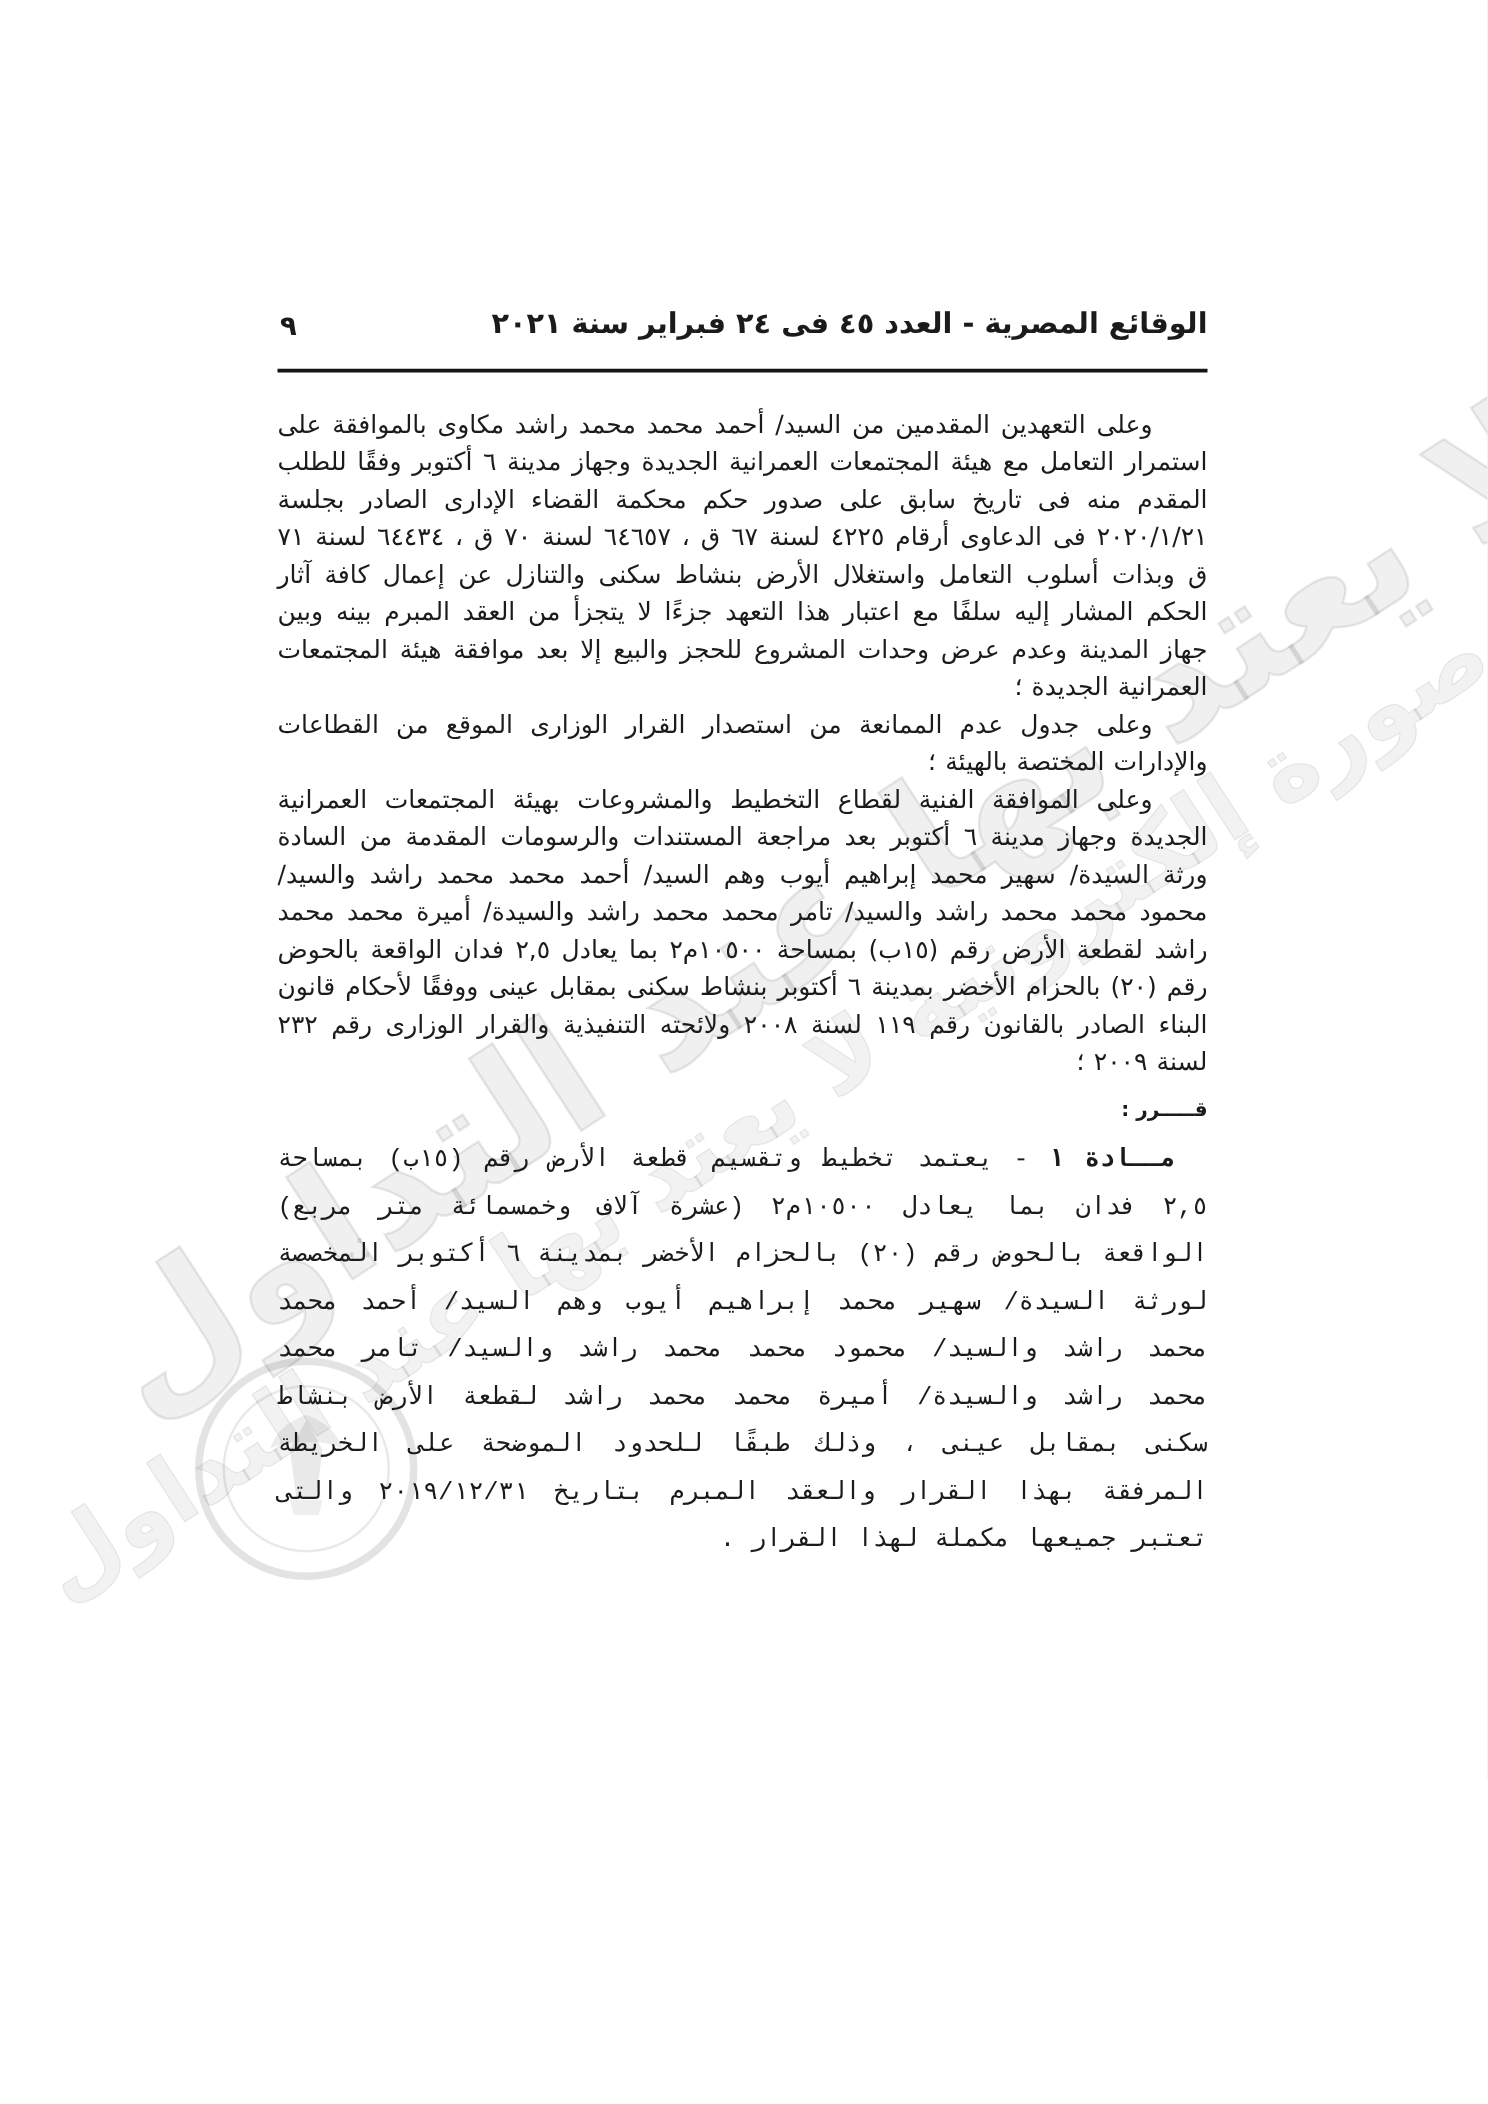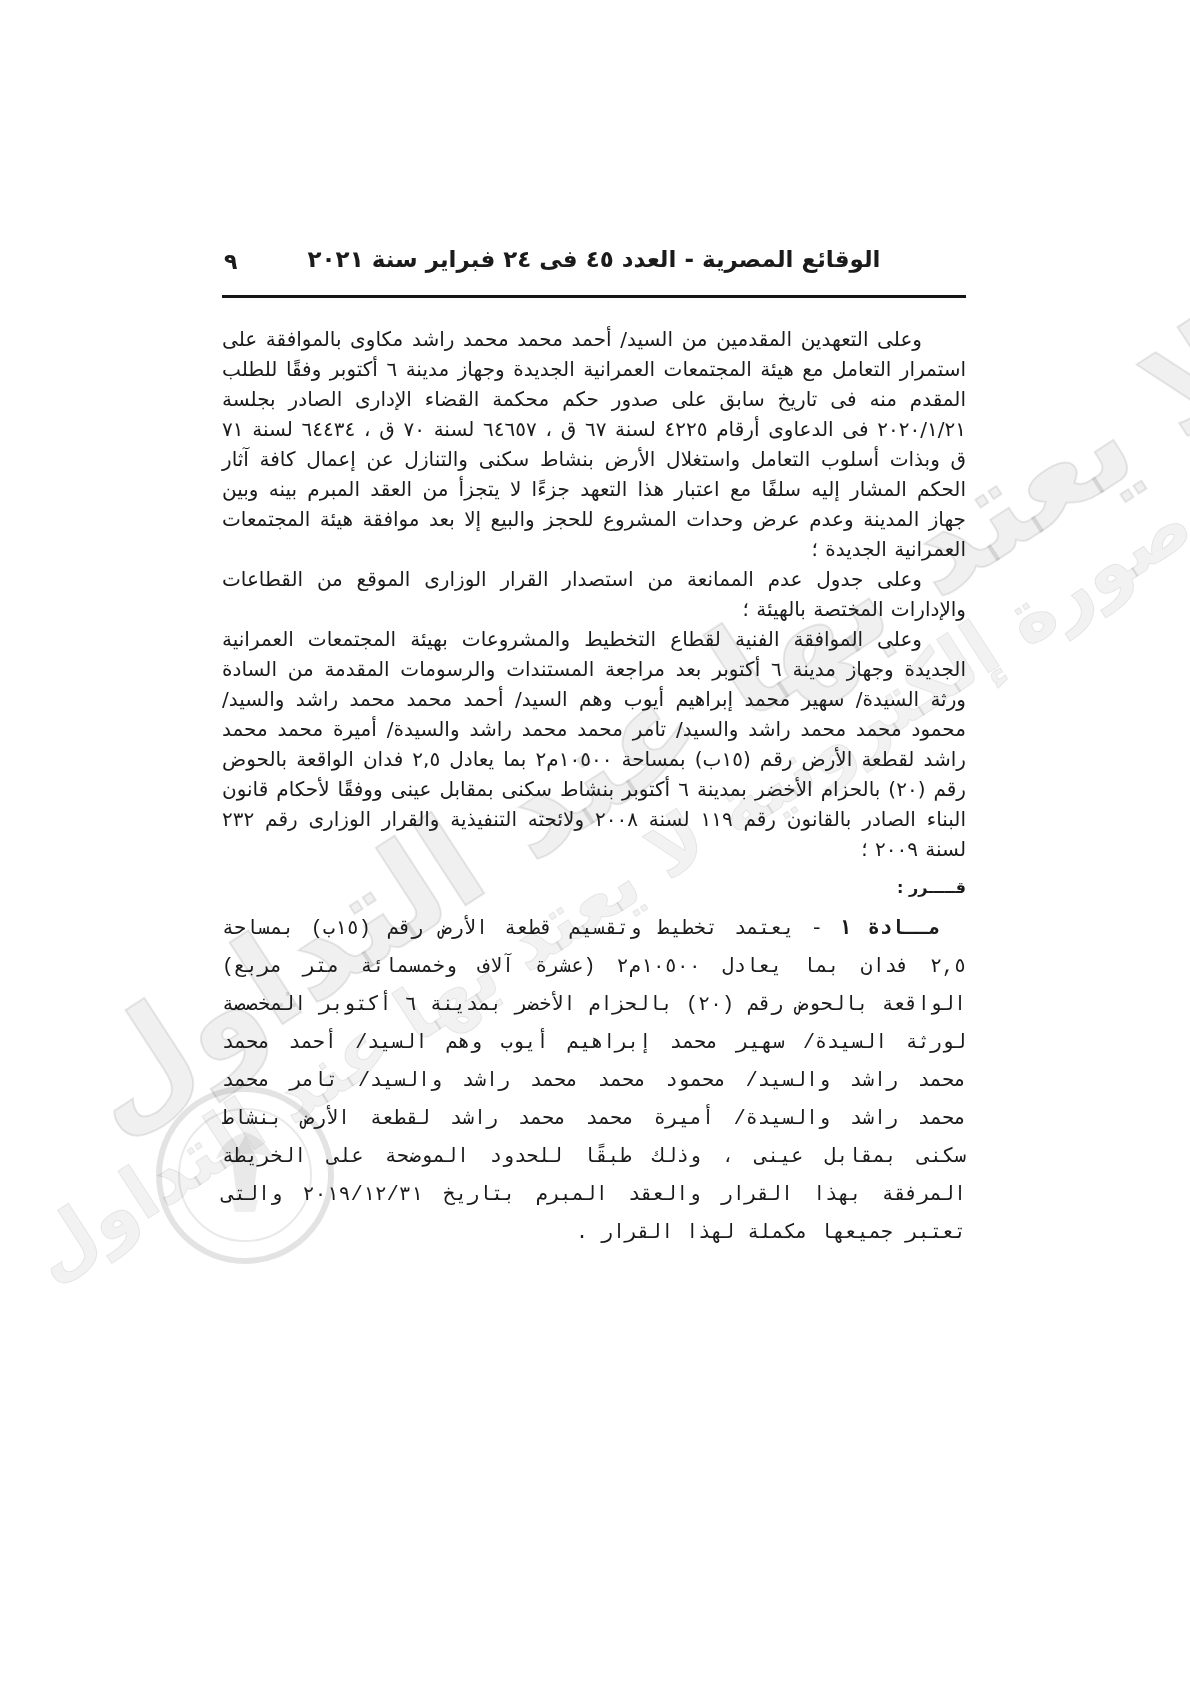--- a/index.html
+++ b/index.html
@@ -17,21 +17,21 @@
     position: absolute;
     top: 246px;
     right: 224px;
     width: 744px;
     direction: rtl;
     color: #1b1b1b;
     z-index: 2;
   }
   .header { position: relative; height: 42px; }
   .header-title {
-    text-align: center;
+    text-align: right;
     font-size: 23px;
     font-weight: bold;
     letter-spacing: 0.2px;
     white-space: nowrap;
   }
   .page-number {
     position: absolute;
     left: 2px;
     top: 3px;
     font-size: 22px;

